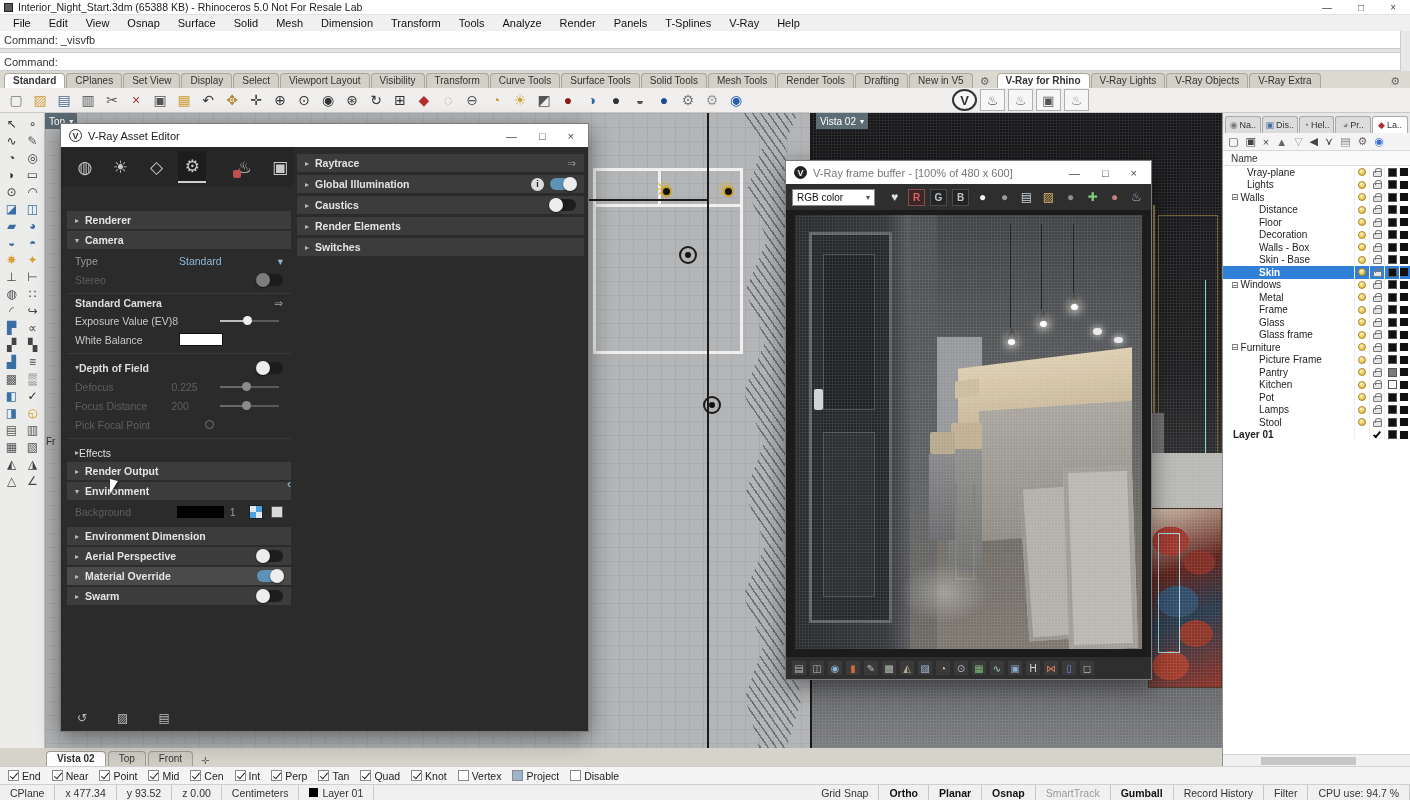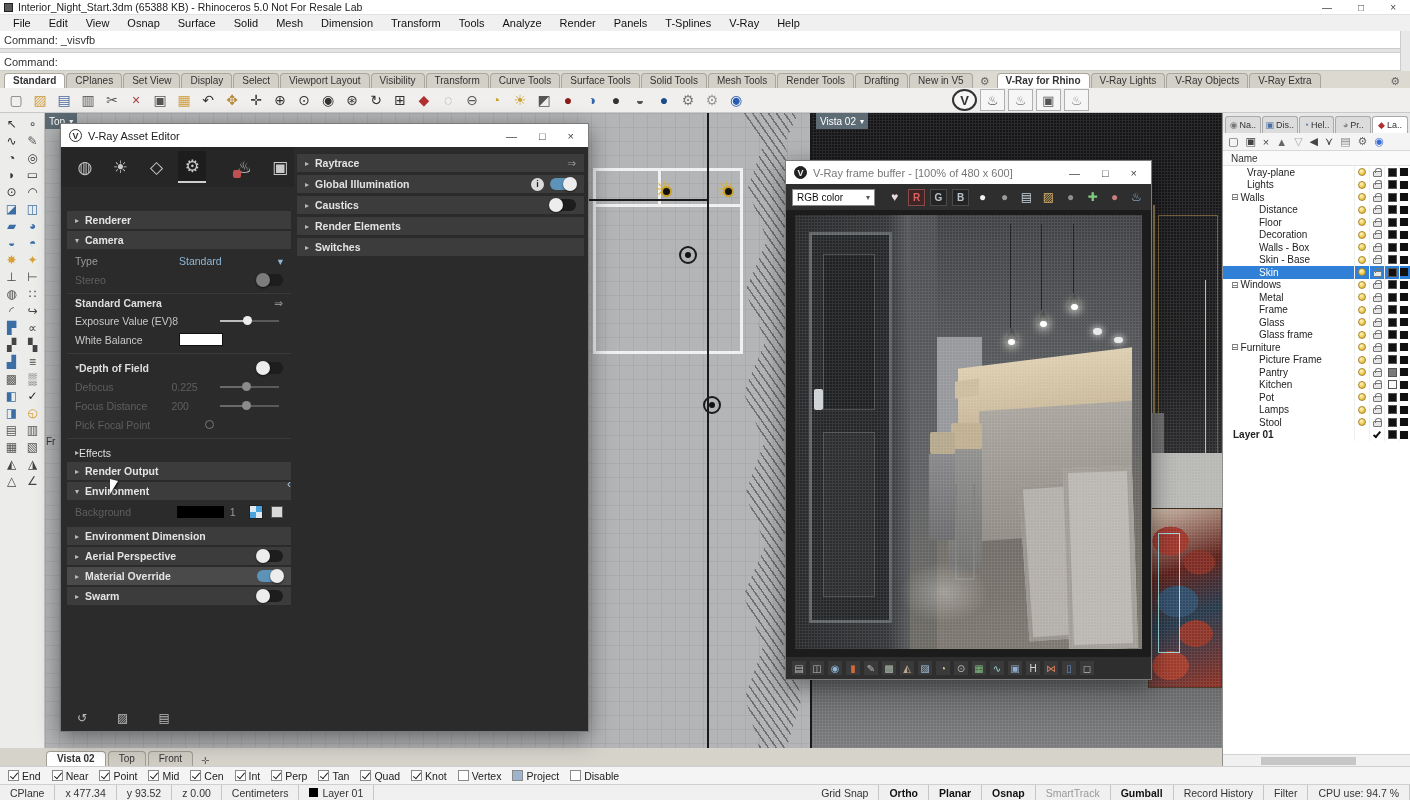--- a/index.html
+++ b/index.html
@@ -822,21 +822,21 @@
             </span>
             <span class="lcell">
               <span class="lswatch" style="background: rgb(17, 17, 17);"></span>
             </span>
             <span class="lcell2">
               <span class="lsw2"></span>
             </span>
           </div>
 
           <div class="lrow selected">
-            <span class="lname" style="padding-left: 34px;">
+            <span class="lname" style="padding-left: 34px; font-weight: bold;">
               <span class="gm"></span>
               <span>Skin</span>
             </span>
             <span class="lcell">
               <span class="bulb"></span>
             </span>
             <span class="lcell">
               <span class="lock"></span>
             </span>
             <span class="lcell">

